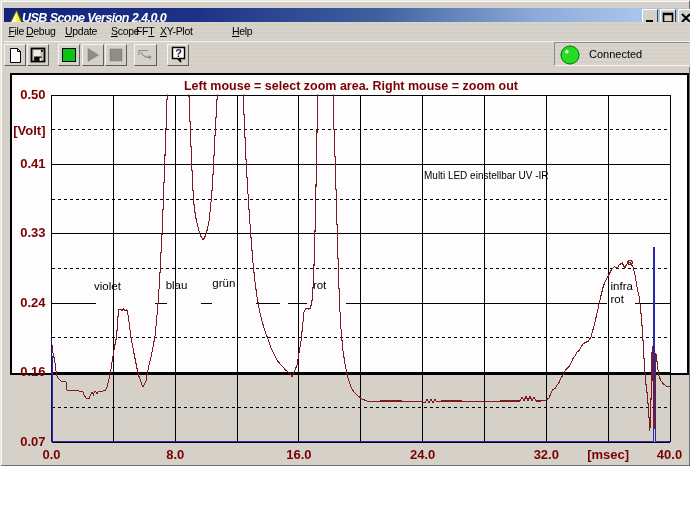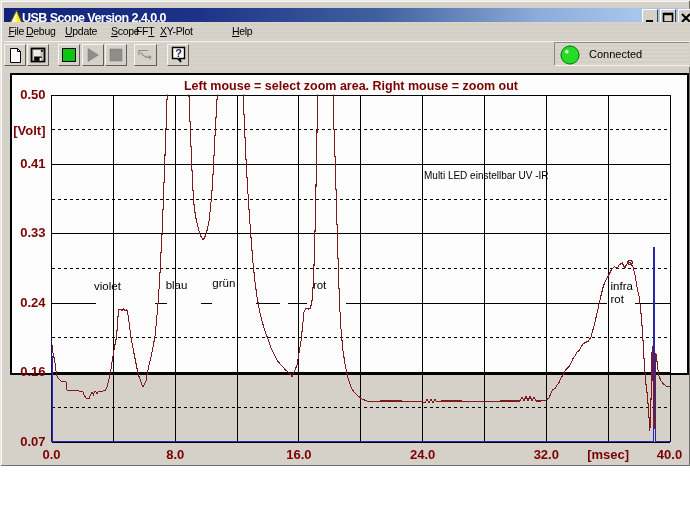--- a/index.html
+++ b/index.html
@@ -1,20 +1,20 @@
 <!DOCTYPE html>
 <html><head><meta charset="utf-8"><style>
 * { margin:0; padding:0; box-sizing:border-box; }
 html,body { width:690px; height:512px; background:#fff; overflow:hidden;
   font-family:"Liberation Sans", sans-serif; }
 #win { position:absolute; left:0; top:0; width:690px; height:466px; background:#d5d1c9;
   border-top:1px solid #e9e7e2; border-left:1px solid #e9e7e2;
   box-shadow: inset -1px -1px 0 #6f6f68, inset 1px 1px 0 #fbfbf9; }
 #titlebar { position:absolute; left:3px; top:7px; right:3px; height:18px;
-  background:linear-gradient(to right,#122379 0%,#1d3287 28%,#40619f 55%,#8cabd9 78%,#a7c4ea 92%); }
+  background:linear-gradient(to right,#122379 0%,#1d3287 28%,#40619f 55%,#8cabd9 78%,#a7c4ea 92%);font-style:italic; }
 #title { position:absolute; left:18px; top:2.5px; color:#fff; font-size:12.5px; font-weight:bold;
   letter-spacing:-0.55px; }
 #ticon { position:absolute; left:4px; top:1px; }
 .wbtn { position:absolute; top:1px; width:16px; height:14px; background:#d5d1c9;
   border-top:1px solid #fff; border-left:1px solid #fff;
   border-right:1.5px solid #404040; border-bottom:1.5px solid #404040; }
 #menubar { position:absolute; left:3px; top:21px; right:0px; height:19px;
   background:repeating-linear-gradient(to bottom,#d7d3cb 0 2px,#d3cfc7 2px 4px);
   font-size:10.5px; letter-spacing:-0.3px; color:#000; }
 #menubar span { position:absolute; top:3px; }

